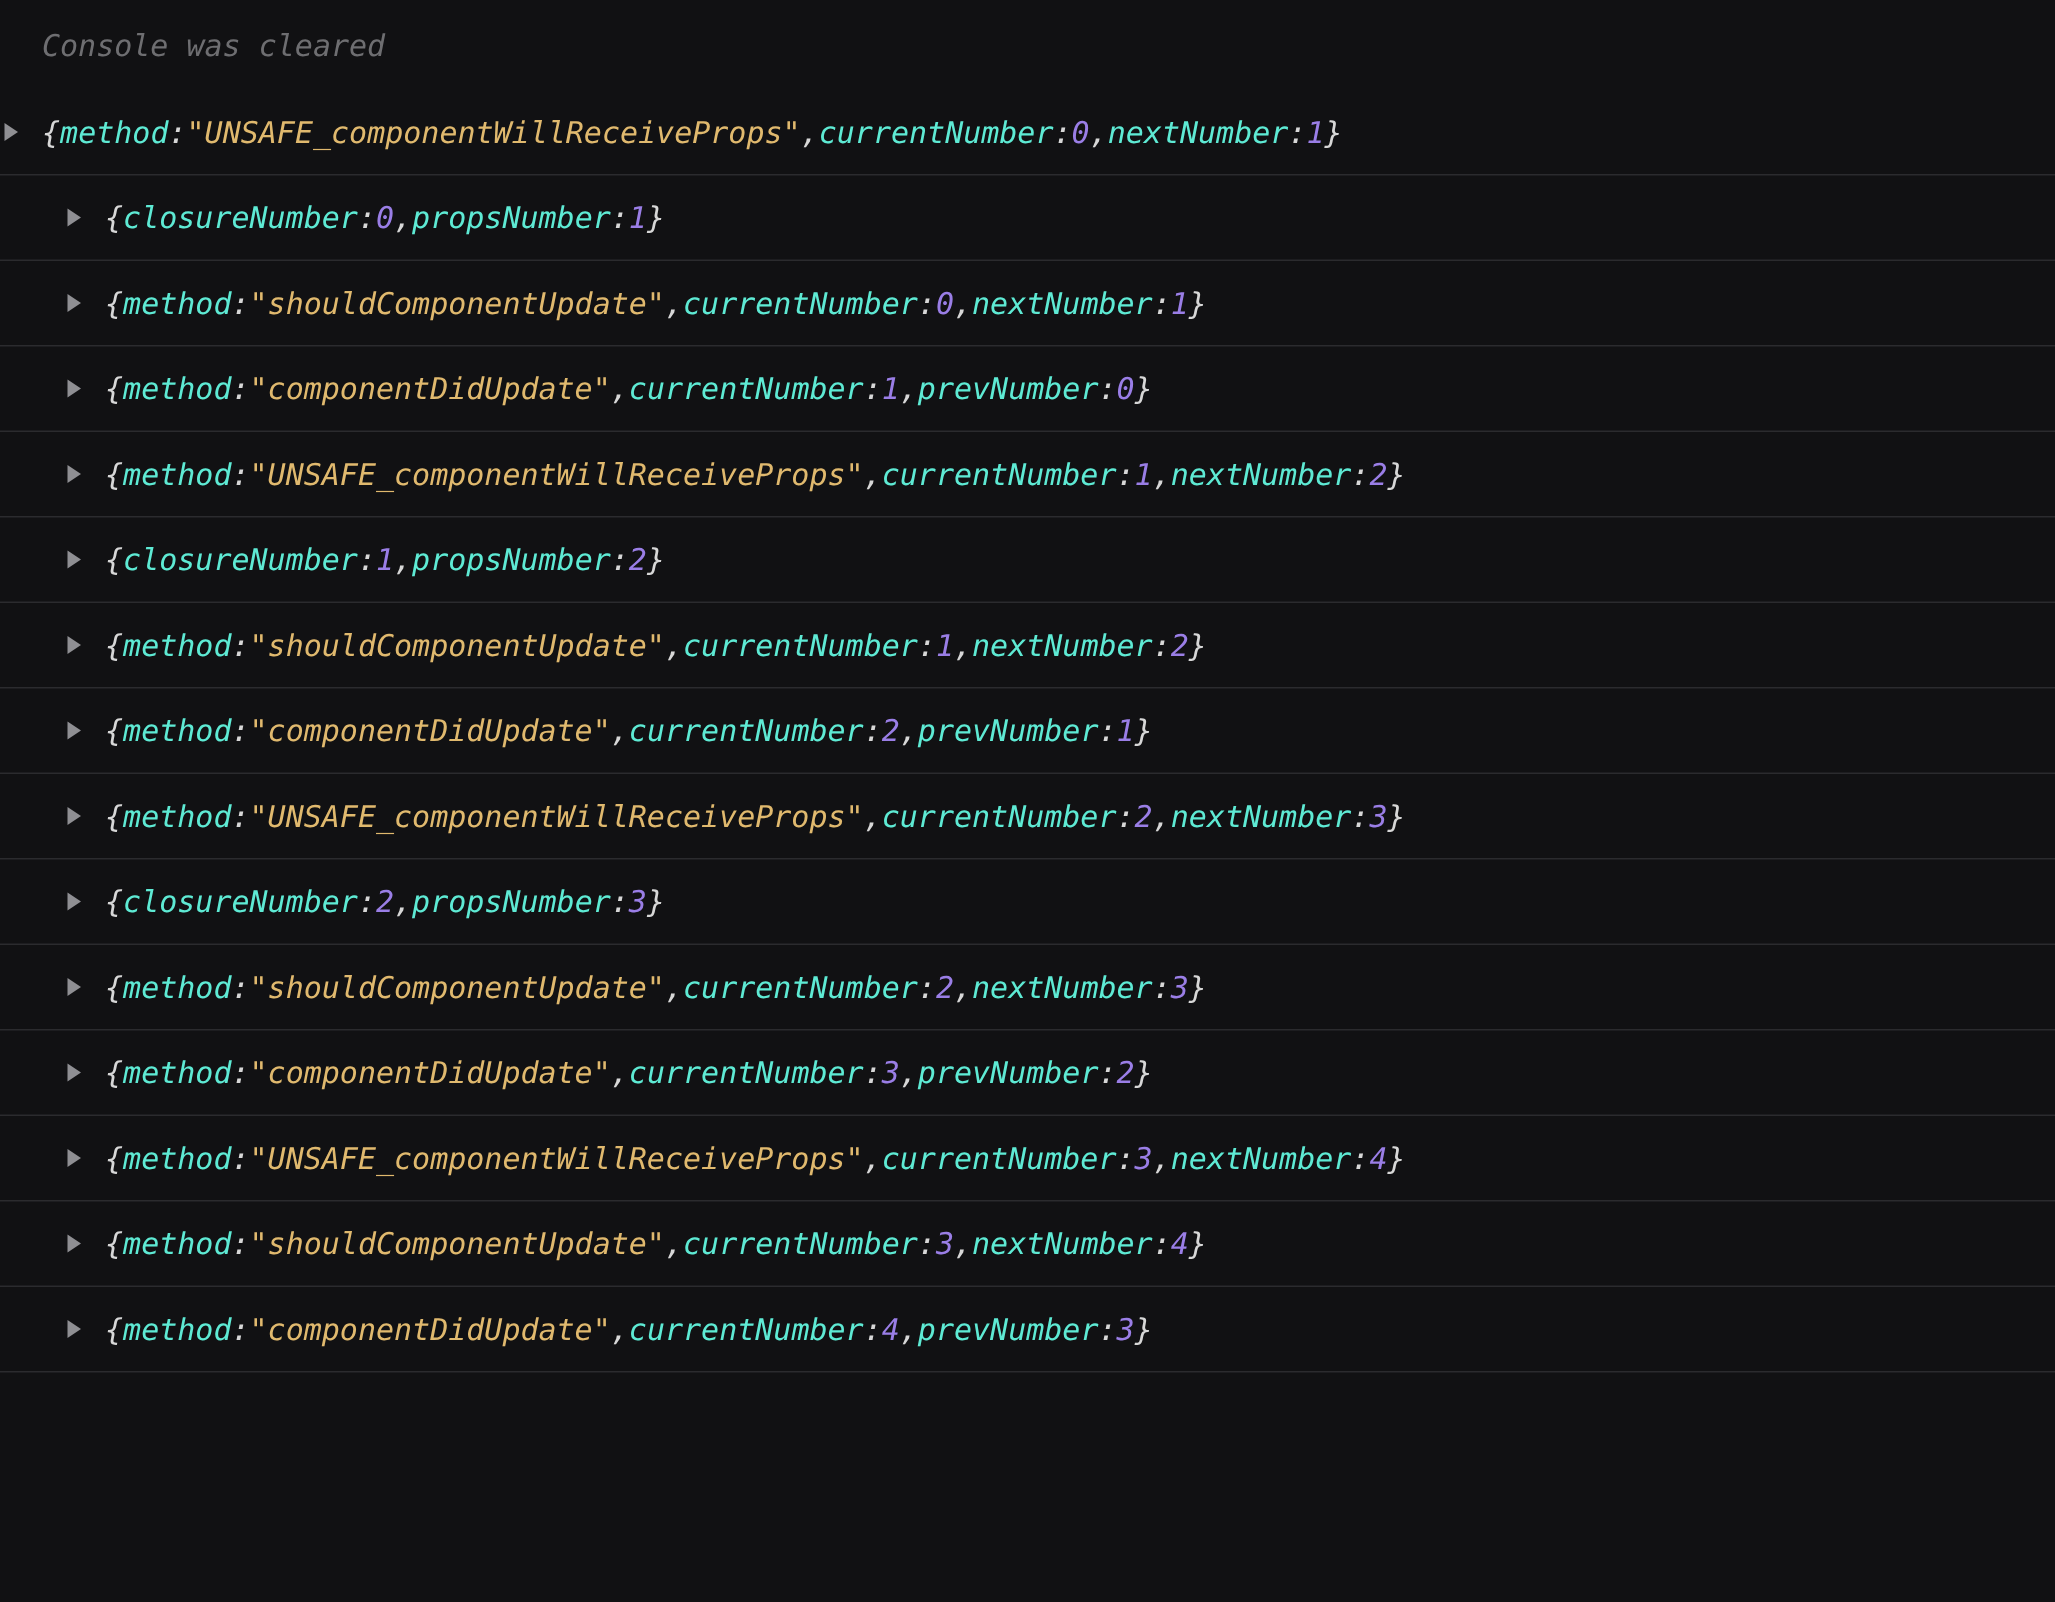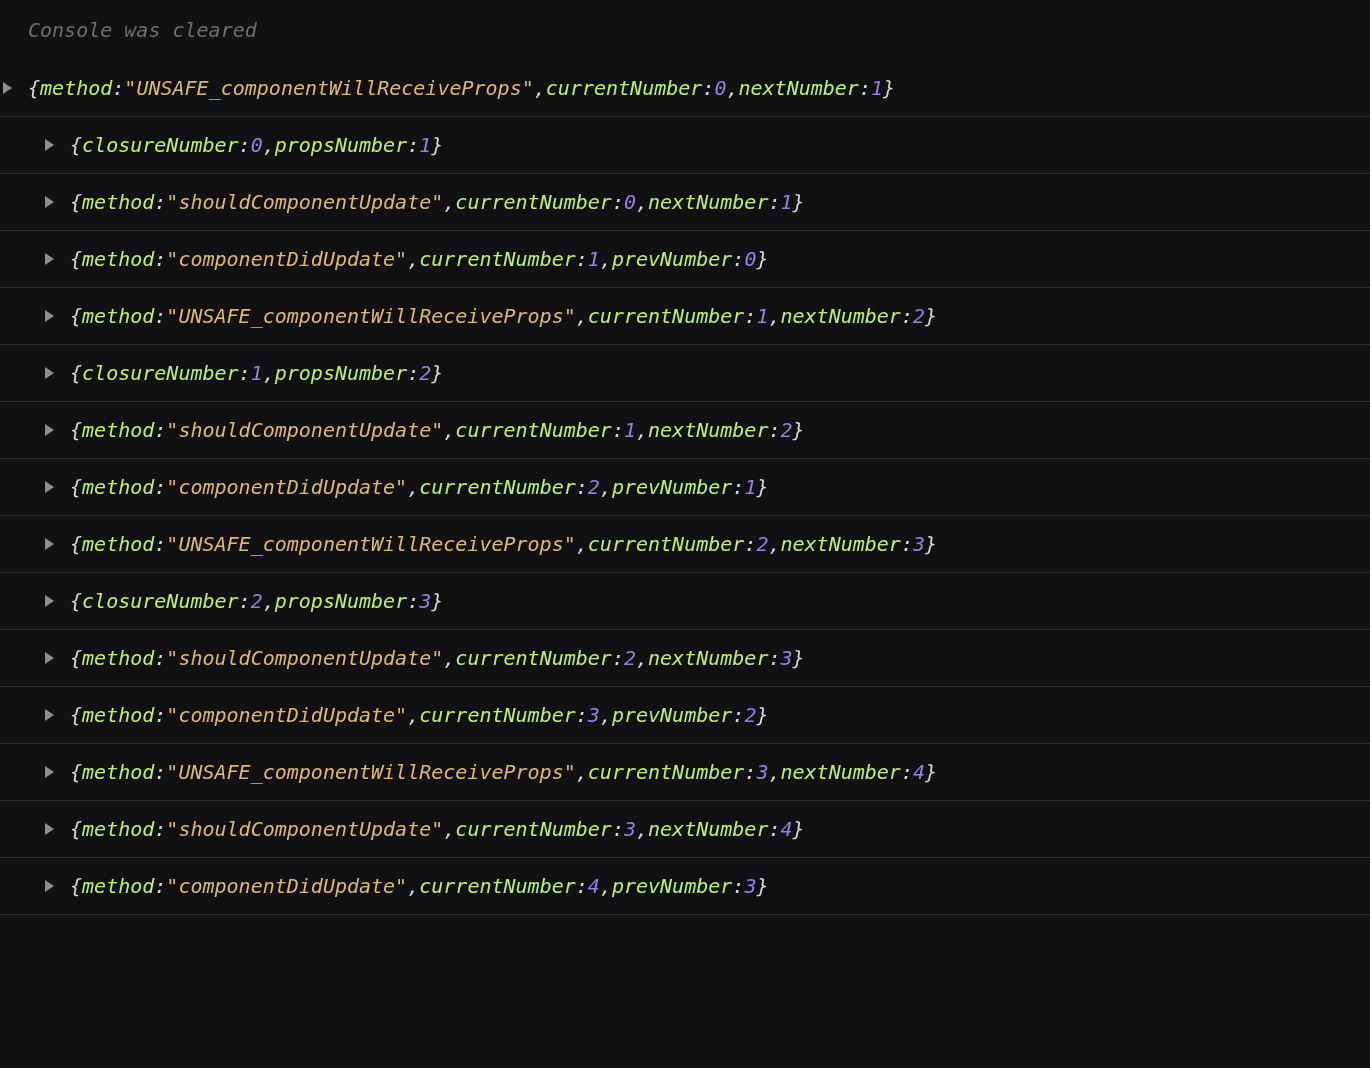--- a/index.html
+++ b/index.html
@@ -23,21 +23,21 @@
   .arrow {
     position: absolute;
     margin-left: -25px;
     width: 0; height: 0;
     border-top: 6px solid transparent;
     border-bottom: 6px solid transparent;
     border-left: 9px solid #8f8f93;
   }
   .info-msg { color: #6e6e71; }
   .brace, .comma, .colon { color: #d7d7d7; }
-  .key   { color: #bef264; }   
+  .key   { color: #5eead4; }   
   .str   { color: #e0b96e; }   
   .num   { color: #9a7ee6; }   
 </style>
 </head>
 <body>
 
 <div class="console">
 
   <div class="row">
     <span class="info-msg">Console was cleared</span>

